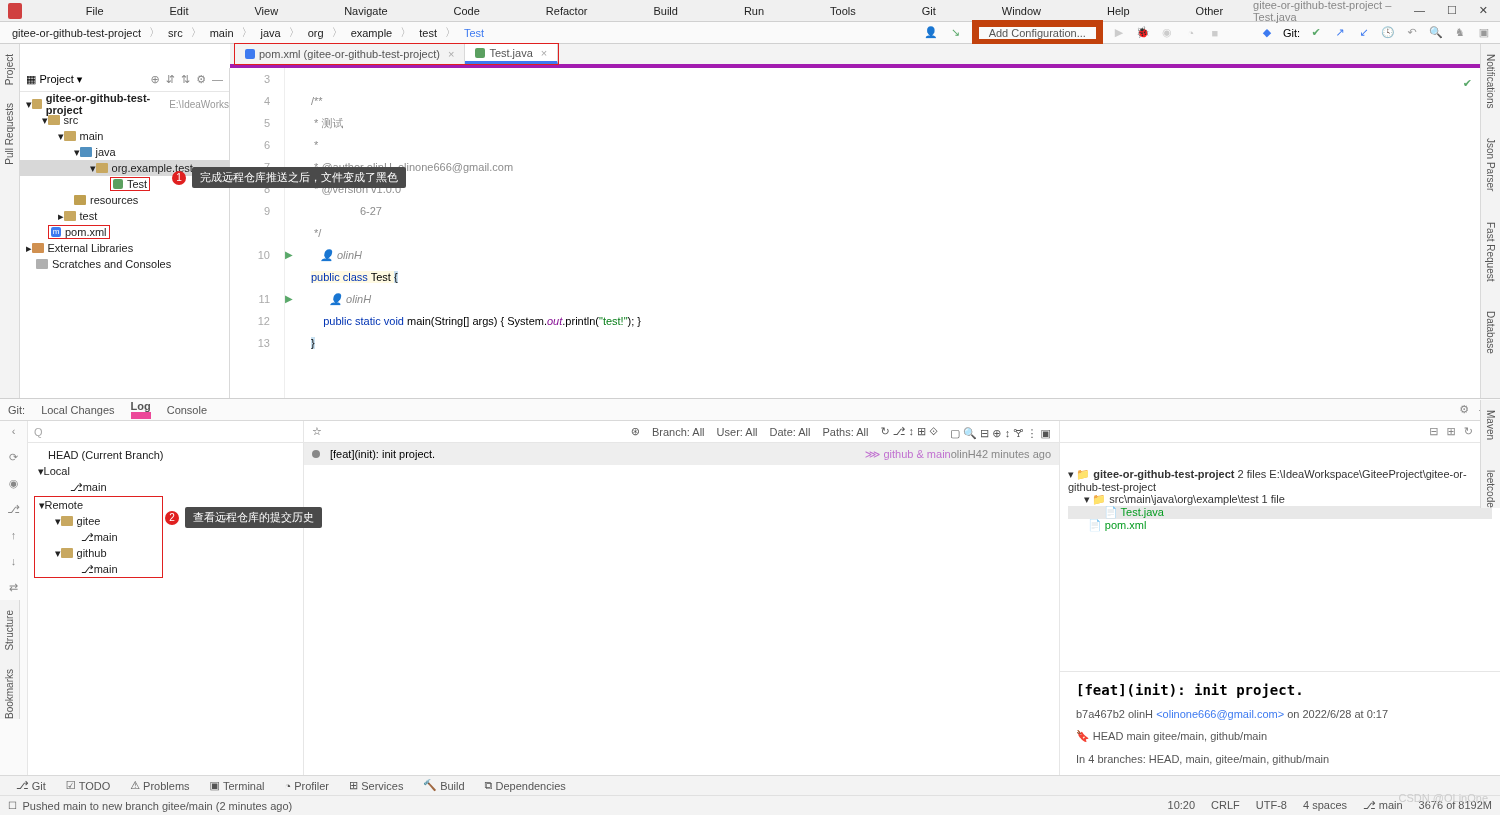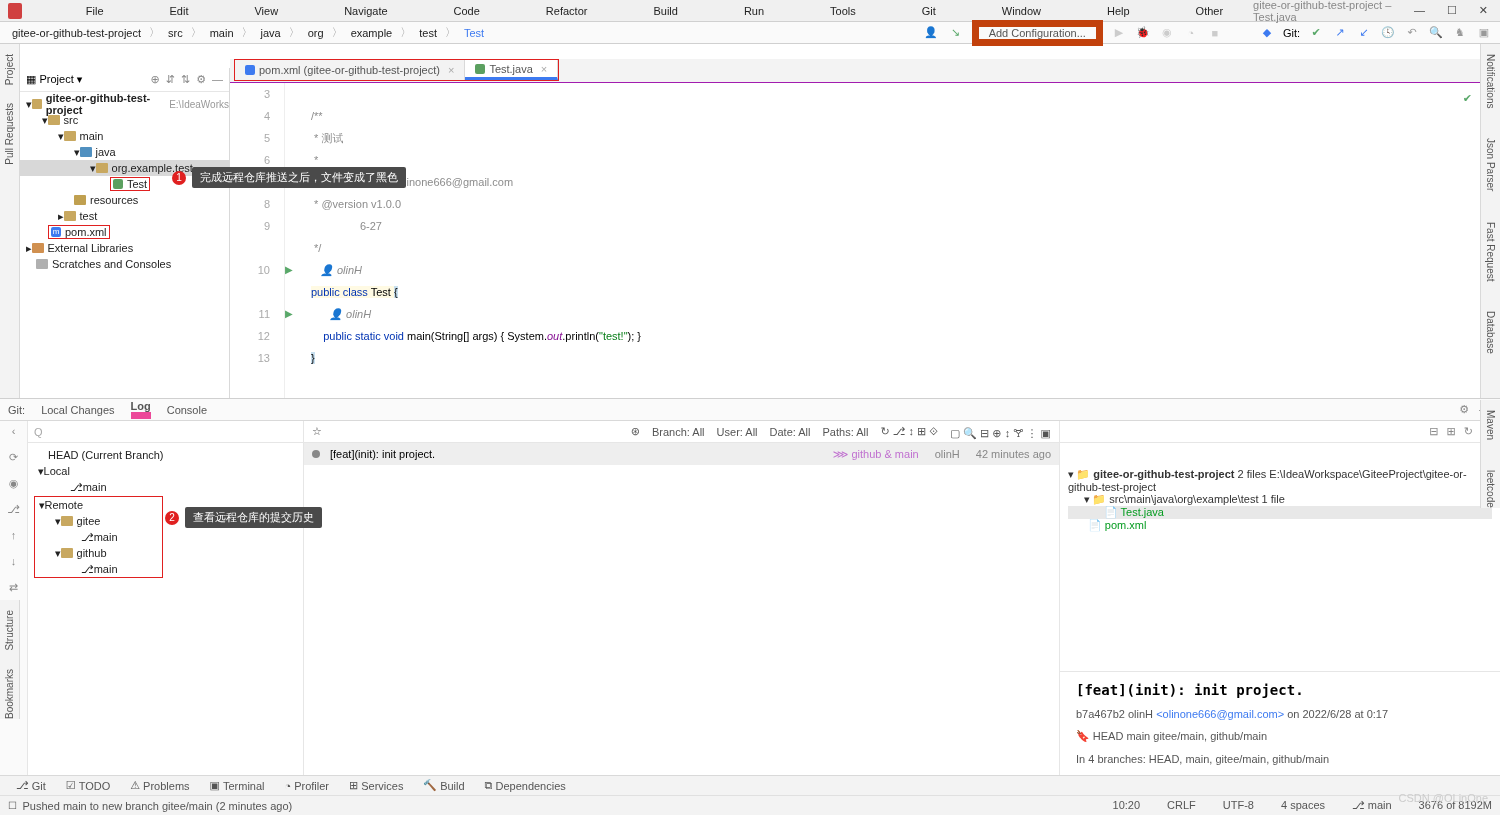--- a/index.html
+++ b/index.html
@@ -22,21 +22,21 @@
 .panel-header { height: 24px; display: flex; align-items: center; padding: 0 6px; border-bottom: 1px solid #e6e6e6; gap: 4px; }
 .panel-header .icons { margin-left: auto; display: flex; gap: 6px; color: #888; }
 .tree { padding: 4px 0; font-size: 11px; color: #222; }
 .tree .node { display: flex; align-items: center; height: 16px; padding-left: 6px; }
 .tree .folder-icon { width: 12px; height: 10px; background: #c8a860; margin-right: 4px; border-radius: 1px; }
 .tree .file-icon { width: 10px; height: 10px; background: #5ba0d0; border-radius: 2px; margin-right: 4px; }
 .tree .sel { background: #d8d8d8; }
 .tree .dimmed { color: #999; font-size: 10px; }
 .redbox { border: 1.5px solid #e02020; display: inline-flex; align-items: center; padding: 0 2px; }
 .editor-area { flex: 1; display: flex; flex-direction: column; }
-.tabs-row { height: 24px; background: #f3f3f3; border-bottom: 1px solid #a21caf; display: flex; align-items: flex-start; padding-left: 4px; margin-top: 15px; }
+.tabs-row { height: 24px; background: #f3f3f3; border-bottom: 4px solid #a21caf; display: flex; align-items: center; padding-left: 4px; }
 .redbox-tabs { border: 1.5px solid #e02020; display: flex; height: 22px; align-items: stretch; }
 .tab { display: flex; align-items: center; padding: 0 10px; gap: 4px; border-right: 1px solid #d9d9d9; color: #555; white-space: nowrap; }
 .tab.active { background: #fff; border-bottom: 3px solid #3d7af0; }
 .tab .close { color: #aaa; margin-left: 4px; }
 .tab .ic { width: 10px; height: 10px; border-radius: 2px; }
 .editor { flex: 1; display: flex; background: #fff; font-family: 'JetBrains Mono', 'Consolas', monospace; font-size: 13px; line-height: 22px; position: relative; overflow: hidden; }
 .gutter { width: 55px; background: #fff; color: #aaa; text-align: right; padding-right: 14px; border-right: 1px solid #eee; }
 .run-gutter { width: 18px; }
 .code { flex: 1; padding-left: 8px; white-space: pre; color: #000; }
 .kw { color: #0033b3; }
@@ -57,32 +57,32 @@
 .git-body { display: flex; height: 354px; }
 .git-left-icons { width: 28px; background: #fafafa; border-right: 1px solid #e6e6e6; display: flex; flex-direction: column; align-items: center; padding-top: 4px; gap: 10px; color: #888; }
 .git-left-icons > div { height: 16px; }
 .git-branches { width: 276px; border-right: 1px solid #e6e6e6; }
 .git-branches .search { height: 22px; border-bottom: 1px solid #e6e6e6; display: flex; align-items: center; padding: 0 6px; color: #aaa; }
 .git-branches .tree { font-size: 11px; }
 .git-commits { flex: 1; border-right: 1px solid #e6e6e6; display: flex; flex-direction: column; }
 .git-commits .filters { height: 22px; border-bottom: 1px solid #e6e6e6; display: flex; align-items: center; padding: 0 8px; gap: 12px; color: #555; }
 .git-commits .row { height: 22px; background: #eeeeee; display: flex; align-items: center; padding: 0 8px; gap: 10px; }
 .git-commits .row .dot { width: 8px; height: 8px; background: #888; border-radius: 50%; }
-.git-commits .row .tags { margin-left: auto; color: #888; display: flex; gap: 16px; }
+.git-commits .row .tags { margin-left: auto; color: #888; display: flex; gap: 0; }
 .git-details { width: 440px; display: flex; flex-direction: column; }
 .git-details .top-icons { height: 22px; border-bottom: 1px solid #e6e6e6; display: flex; align-items: center; justify-content: flex-end; gap: 8px; padding: 0 8px; color: #888; }
 .git-details .files { padding: 4px 8px; font-size: 11px; color: #333; margin-top: 21px; }
 .git-details .msg-box { border-top: 1px solid #e6e6e6; padding: 10px 16px; margin-top: auto; }
 .git-details .msg { font-family: Consolas, monospace; font-weight: bold; font-size: 14px; }
 .git-details .meta { font-size: 11px; color: #555; margin-top: 10px; }
 .git-details a { color: #3d7af0; }
 .bottom-toolbar { height: 20px; background: #f3f3f3; border-top: 1px solid #d9d9d9; display: flex; align-items: center; padding: 0 8px; gap: 4px; font-size: 10px; }
 .bottom-toolbar .item { display: flex; align-items: center; gap: 3px; padding: 0 8px; color: #555; }
 .statusbar { height: 20px; background: #f3f3f3; border-top: 1px solid #e0e0e0; display: flex; align-items: center; padding: 0 8px; font-size: 10px; color: #555; }
-.statusbar .right { margin-left: auto; display: flex; gap: 27px; }
+.statusbar .right { margin-left: auto; display: flex; gap: 16px; }
 .annotation { position: absolute; background: #4a4a4a; color: #fff; font-size: 11px; padding: 3px 8px; border-radius: 2px; display: flex; align-items: center; }
 .annotation .num { background: #e02020; color: #fff; width: 14px; height: 14px; border-radius: 50%; display: flex; align-items: center; justify-content: center; font-size: 10px; margin-right: 6px; position: absolute; left: -20px; }
 .watermark { position: absolute; bottom: 18px; right: 12px; color: #ccc; font-size: 11px; }
 </style>
 </head>
 <body>
 
 <div class="menubar">
   <div class="logo"></div>
   <span class="menu-item">File</span>

